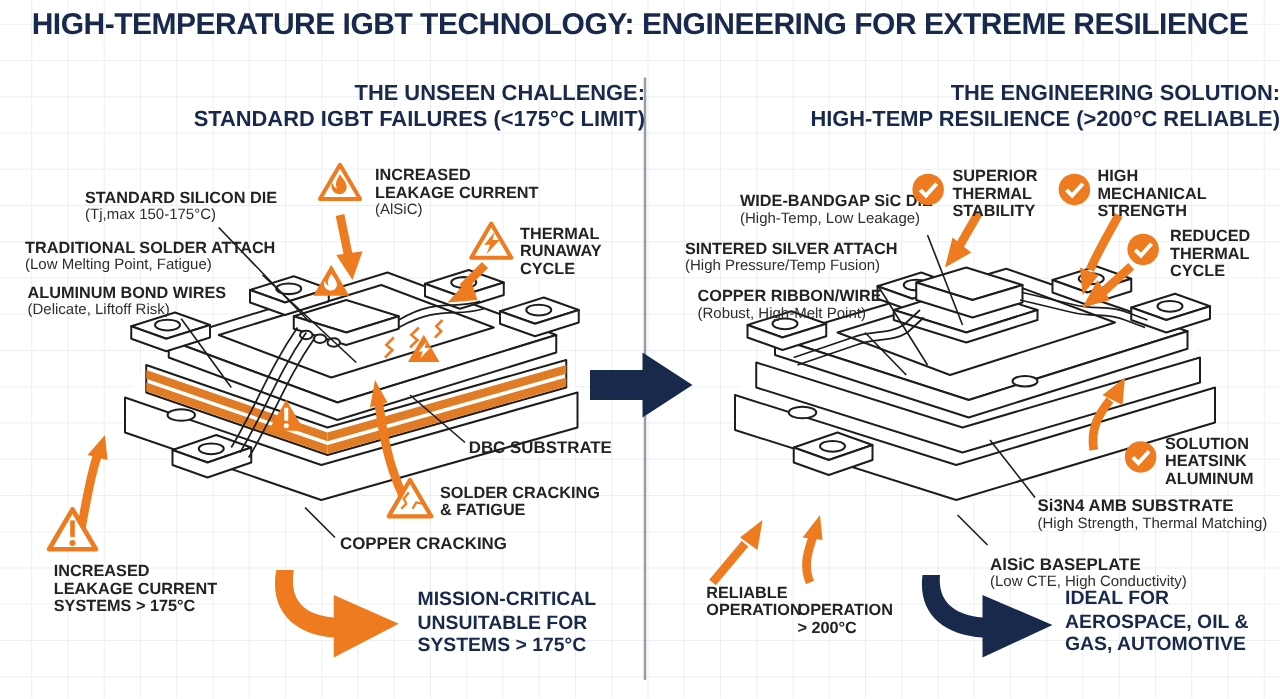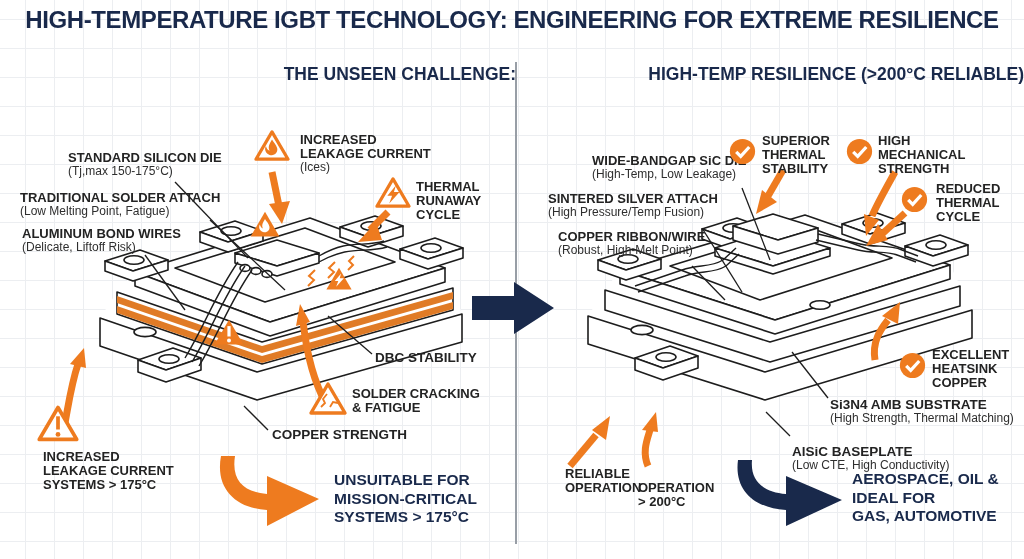--- a/index.html
+++ b/index.html
@@ -31,20 +31,21 @@
   <div class="abs title">HIGH-TEMPERATURE IGBT TECHNOLOGY: ENGINEERING FOR EXTREME RESILIENCE</div>
 
   <div class="abs divider"></div>
   <svg class="abs" style="left:470px;top:278px" width="88" height="60" viewBox="0 0 88 60">
     <polygon points="2,18 44,18 44,4 84,30 44,56 44,42 2,42" fill="#19294b"></polygon>
   </svg>
 
   <div>
     <div class="abs heading" style="left:0;top:64px;width:516px">
       <div>THE UNSEEN CHALLENGE:</div>
+      <div>STANDARD IGBT FAILURES (&lt;175°C LIMIT)</div>
     </div>
 
     <svg class="abs" style="left:10px;top:120px" width="500" height="430" viewBox="0 0 500 430">
       <g stroke="#1d1d1d" stroke-width="1.6" fill="#ffffff" stroke-linejoin="round">
 
         <polygon points="90,198 107,172 125,152 300,98 435,148 452,194 452,222 247,280 90,226" stroke="none"></polygon>
 
         <polygon points="90,198 247,252 452,194 452,222 247,280 90,226"></polygon>
 
         <polygon points="107,172 252,222 443,168 443,190 252,244 107,194"></polygon>
@@ -161,51 +162,52 @@
       <div class="t">TRADITIONAL SOLDER ATTACH</div>
       <div class="s">(Low Melting Point, Fatigue)</div>
     </div>
     <div class="abs co nw" style="left:22px;top:227px">
       <div class="t">ALUMINUM BOND WIRES</div>
       <div class="s">(Delicate, Liftoff Risk)</div>
     </div>
     <div class="abs co nw" style="left:300px;top:133px">
       <div class="t">INCREASED</div>
       <div class="t">LEAKAGE CURRENT</div>
-      <div class="s">(Ices)</div>
+      <div class="s">(AlSiC)</div>
     </div>
     <div class="abs co nw" style="left:416px;top:180px">
       <div class="t">THERMAL</div>
       <div class="t">RUNAWAY</div>
       <div class="t">CYCLE</div>
     </div>
-    <div class="abs co nw t2" style="left:375px;top:350px">DBC STABILITY</div>
+    <div class="abs co nw t2" style="left:375px;top:350px">DBC SUBSTRATE</div>
     <div class="abs co nw" style="left:352px;top:387px">
       <div class="t">SOLDER CRACKING</div>
       <div class="t">&amp; FATIGUE</div>
     </div>
-    <div class="abs co nw t2" style="left:272px;top:427px">COPPER STRENGTH</div>
+    <div class="abs co nw t2" style="left:272px;top:427px">COPPER CRACKING</div>
     <div class="abs co nw" style="left:43px;top:450px">
       <div class="t">INCREASED</div>
       <div class="t">LEAKAGE CURRENT</div>
       <div class="t">SYSTEMS &gt; 175°C</div>
     </div>
 
     <svg class="abs" style="left:213px;top:452px" width="112" height="82" viewBox="0 0 112 82">
       <path d="M8 4 C2 36 22 56 54 58 L54 74 L106 47 L54 24 L54 42 C32 40 18 30 22 4 Z" fill="#ee7b1f"></path>
     </svg>
     <div class="abs verdict nw" style="left:334px;top:471px">
+      <div>MISSION-CRITICAL</div>
       <div>UNSUITABLE FOR</div>
-      <div>MISSION-CRITICAL</div>
       <div>SYSTEMS &gt; 175°C</div>
     </div>
   </div>
 
   <div>
     <div class="abs heading" style="left:516px;top:64px;width:508px">
+      <div>THE ENGINEERING SOLUTION:</div>
       <div>HIGH-TEMP RESILIENCE (&gt;200°C RELIABLE)</div>
     </div>
 
     <svg class="abs" style="left:520px;top:120px" width="504" height="430" viewBox="0 0 504 430">
       <g stroke="#1d1d1d" stroke-width="1.6" fill="#ffffff" stroke-linejoin="round">
         <polygon points="68,196 85,170 100,150 285,95 430,145 452,190 452,218 245,280 68,224" stroke="none"></polygon>
         <polygon points="68,196 245,252 452,190 452,218 245,280 68,224"></polygon>
         <polygon points="85,170 250,222 440,166 440,186 250,242 85,190"></polygon>
         <polygon points="100,150 285,95 430,145 255,200"></polygon>
         <polygon points="100,150 255,200 430,145 430,159 255,214 100,164"></polygon>
@@ -306,23 +308,23 @@
     <div class="abs co nw" style="left:936px;top:182px">
       <div class="t">REDUCED</div>
       <div class="t">THERMAL</div>
       <div class="t">CYCLE</div>
     </div>
     <svg class="abs" style="left:899px;top:352px" width="27" height="27" viewBox="0 0 30 30">
       <circle cx="15" cy="15" r="14" fill="#ee7b1f"></circle>
         <path d="M8 15.5 l5 5 l9.5 -10.5" stroke="#fff" stroke-width="3.6" fill="none"></path>
     </svg>
     <div class="abs co nw" style="left:932px;top:348px">
-      <div class="t">EXCELLENT</div>
+      <div class="t">SOLUTION</div>
       <div class="t">HEATSINK</div>
-      <div class="t">COPPER</div>
+      <div class="t">ALUMINUM</div>
     </div>
 
     <div class="abs co nw" style="left:830px;top:397px">
       <div class="t2">Si3N4 AMB SUBSTRATE</div>
       <div class="s">(High Strength, Thermal Matching)</div>
     </div>
     <div class="abs co nw" style="left:792px;top:444px">
       <div class="t2">AlSiC BASEPLATE</div>
       <div class="s">(Low CTE, High Conductivity)</div>
     </div>
@@ -333,19 +335,19 @@
     </div>
     <div class="abs co nw" style="left:638px;top:481px">
       <div class="t">OPERATION</div>
       <div class="t">&gt; 200°C</div>
     </div>
 
     <svg class="abs" style="left:730px;top:456px" width="118" height="76" viewBox="0 0 118 76">
       <path d="M8 4 C4 34 24 52 56 54 L56 70 L112 44 L56 20 L56 38 C34 36 20 26 22 4 Z" fill="#19294b"></path>
     </svg>
     <div class="abs verdict nw" style="left:852px;top:470px">
+      <div>IDEAL FOR</div>
       <div>AEROSPACE, OIL &amp;</div>
-      <div>IDEAL FOR</div>
       <div>GAS, AUTOMOTIVE</div>
     </div>
   </div>
 
 </div>
 
 </body></html>

